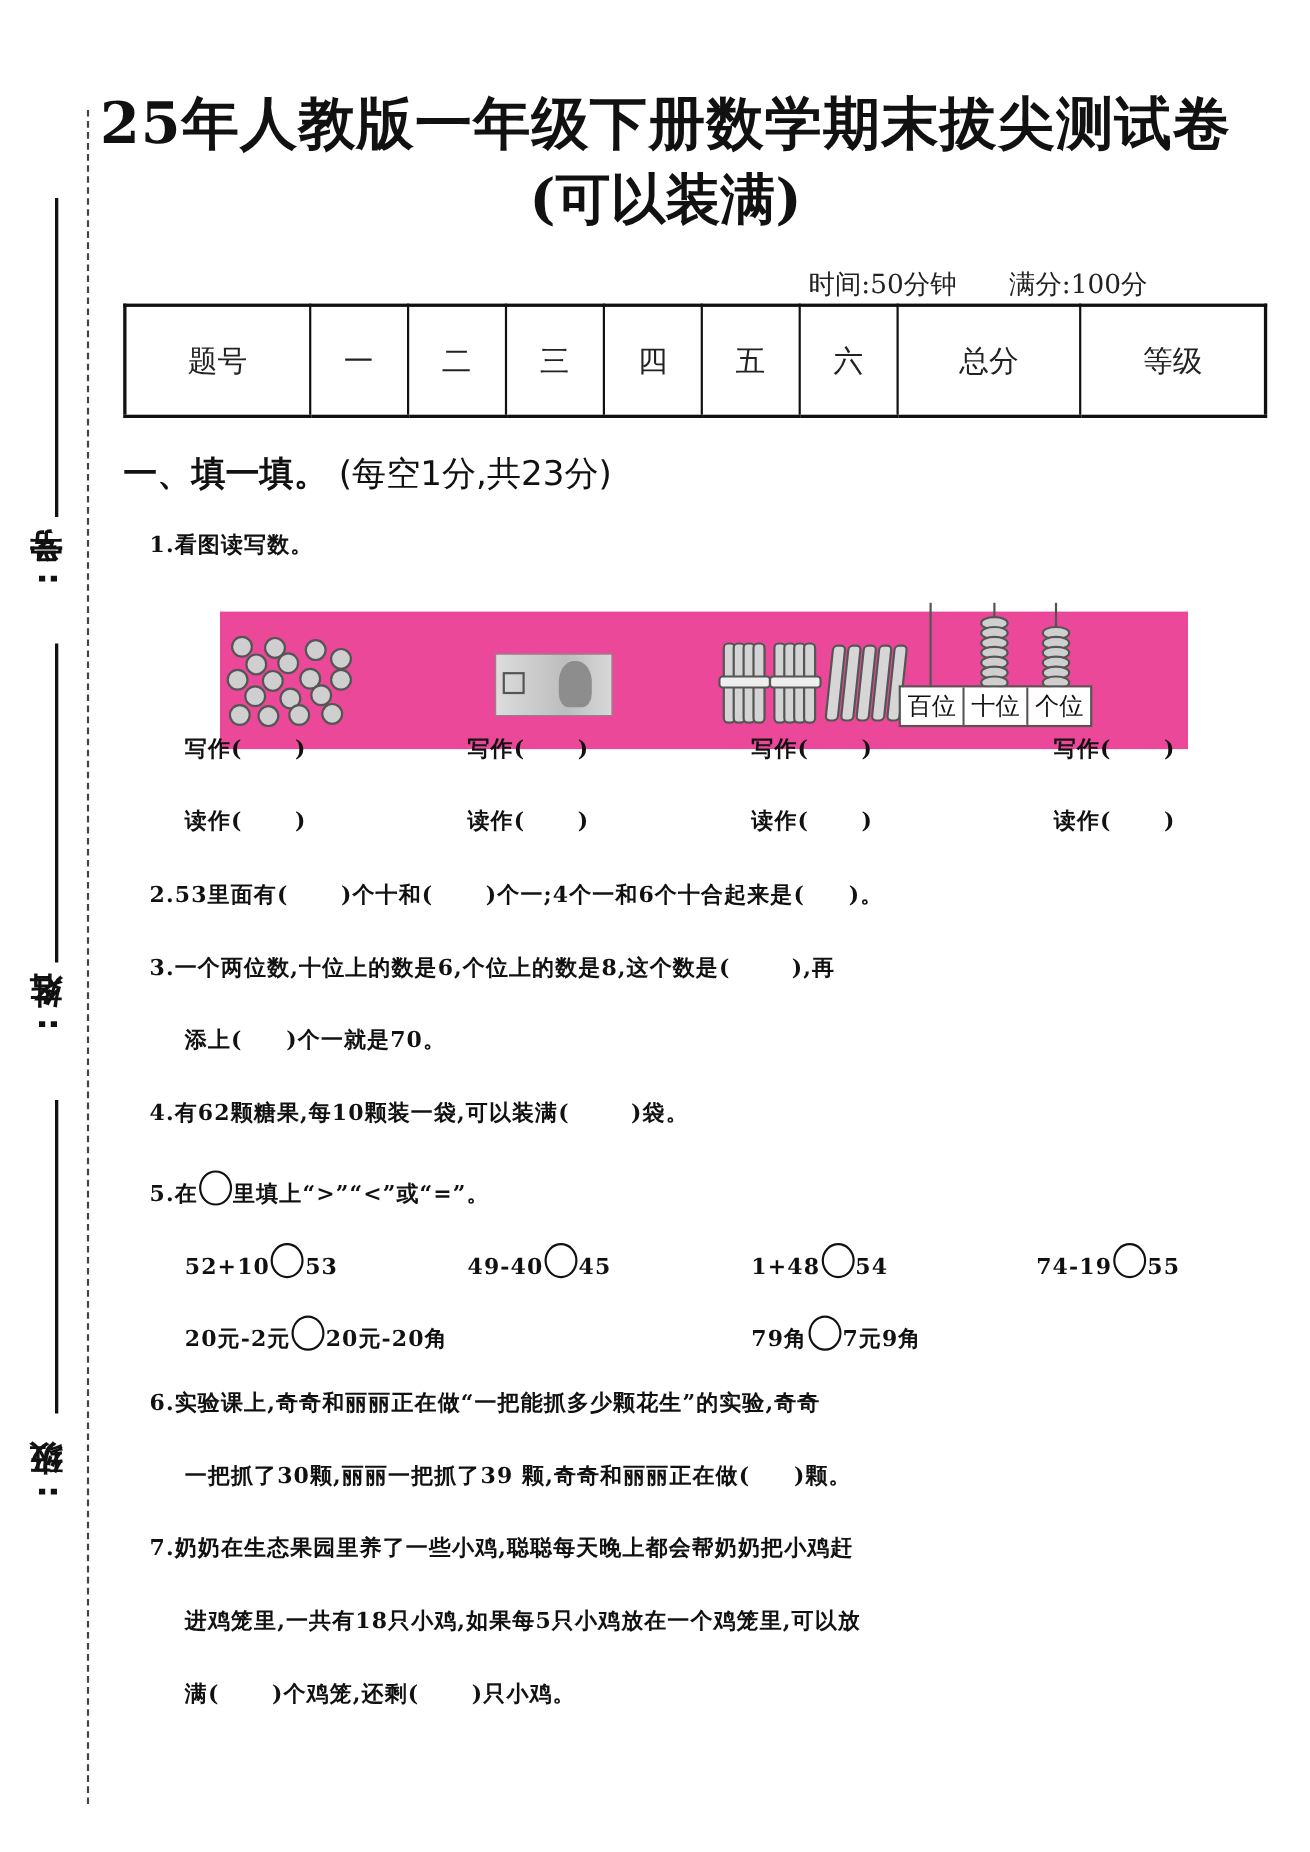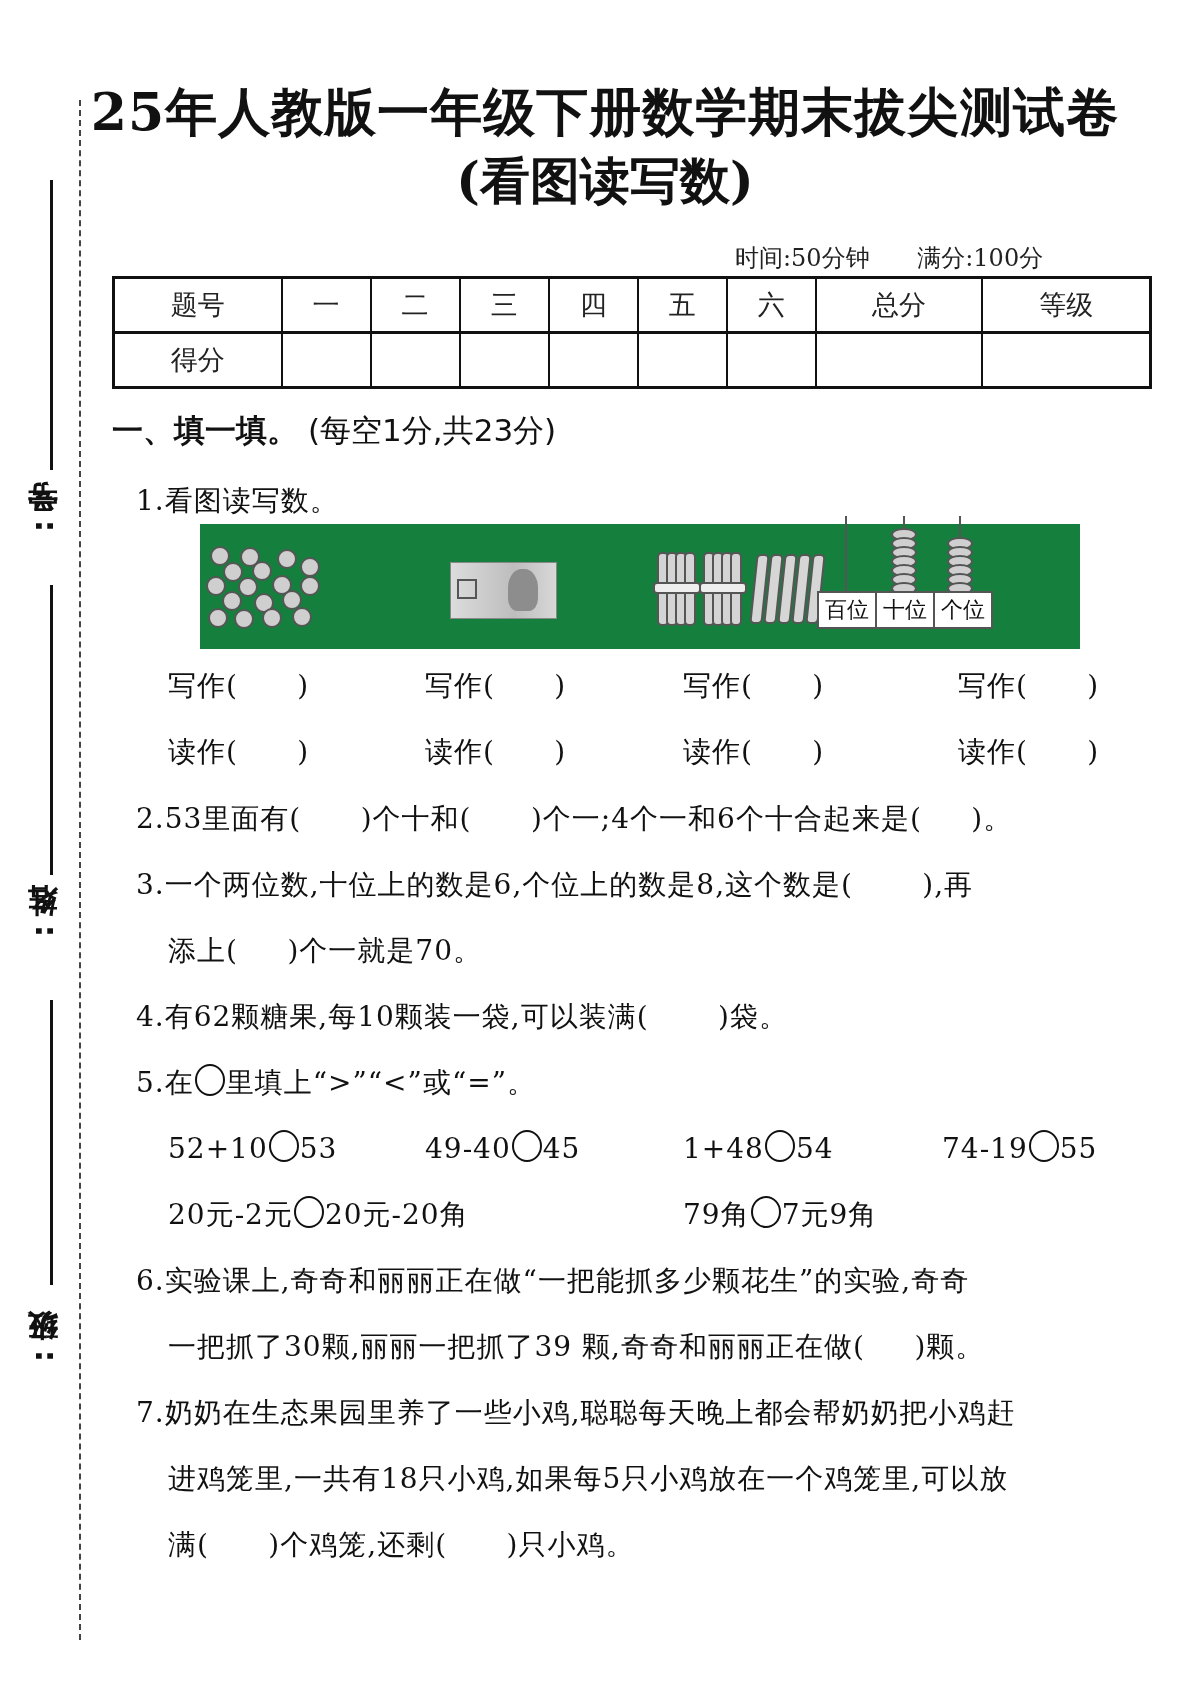--- a/index.html
+++ b/index.html
@@ -44,25 +44,25 @@
     border: 2px solid #111; text-align: center; font-size: 27px; color: #222;
     height: 50px;
   }
   table.score tr:first-child td { border-bottom: 3px solid #111; }
   .section-heading {
     position: absolute; left: 112px; top: 410px; font-size: 31px;
     font-family: "DejaVu Sans", sans-serif; font-weight: bold;
   }
   .section-heading .note { font-weight: normal; margin-left: 10px; }
   .q {
-    position: absolute; font-size: 28px; white-space: pre; letter-spacing: 1px;
+    position: absolute; font-size: 20px; white-space: pre; letter-spacing: 1px; font-weight: bold;
   }
   .pic-strip {
-    position: absolute; left: 200px; top: 524px; width: 880px; height: 125px;
-    background: #15803d;
+    position: absolute; left: 200px; top: 556px; width: 880px; height: 125px;
+    background: #ec4899;
   }
   .pic { position: absolute; }
   .dot { position: absolute; width: 16px; height: 16px; border-radius: 50%;
     background: #cfcfcf; border: 2px solid #555; }
   .banknote { left: 250px; top: 38px; width: 105px; height: 55px;
     background: linear-gradient(90deg,#dcdcdc,#bdbdbd 60%,#d8d8d8);
     border: 1px solid #888; }
   .banknote .face { position: absolute; right: 18px; top: 6px; width: 30px; height: 42px;
     background: #8d8d8d; border-radius: 45% 45% 30% 30%; }
   .banknote .mark { position: absolute; left: 6px; top: 16px; width: 16px; height: 16px;
@@ -92,49 +92,38 @@
   <div class="dash-line"></div>
   <div class="bind-line" style="top:180px;height:290px;"></div>
   <div class="bind-label" style="top:480px;height:95px;">学号:</div>
   <div class="bind-line" style="top:585px;height:290px;"></div>
   <div class="bind-label" style="top:885px;height:95px;">姓名:</div>
   <div class="bind-line" style="top:1000px;height:285px;"></div>
   <div class="bind-label" style="top:1310px;height:95px;">班级:</div>
 </div>
 
 <div class="title">25年人教版一年级下册数学期末拔尖测试卷</div>
-<div class="subtitle">(看图读写数)</div>
+<div class="subtitle">(可以装满)</div>
 <div class="meta">
   <span>时间:50分钟</span>
   <span>满分:100分</span>
 </div>
 
 <table class="score">
   <tbody>
       <tr>
     <td>题号</td>
     <td>一</td>
     <td>二</td>
     <td>三</td>
     <td>四</td>
     <td>五</td>
     <td>六</td>
     <td>总分</td>
     <td>等级</td>
-  </tr>
-  <tr>
-    <td>得分</td>
-    <td></td>
-    <td></td>
-    <td></td>
-    <td></td>
-    <td></td>
-    <td></td>
-    <td></td>
-    <td></td>
   </tr>
 </tbody>
   </table>
 
 <div class="section-heading">
   <span>一、填一填。</span><span class="note">(每空1分,共23分)</span>
 </div>
 
 <div class="q" style="left:136px;top:482px;">1.看图读写数。</div>
 

